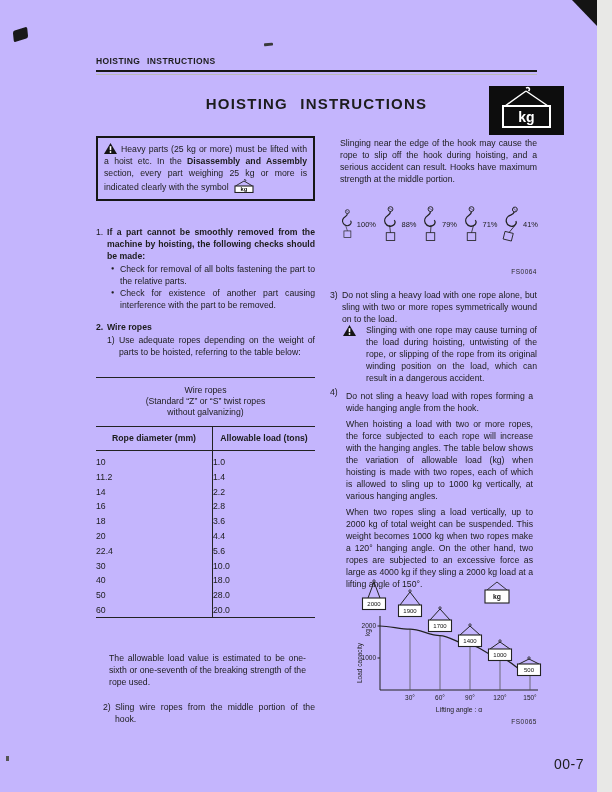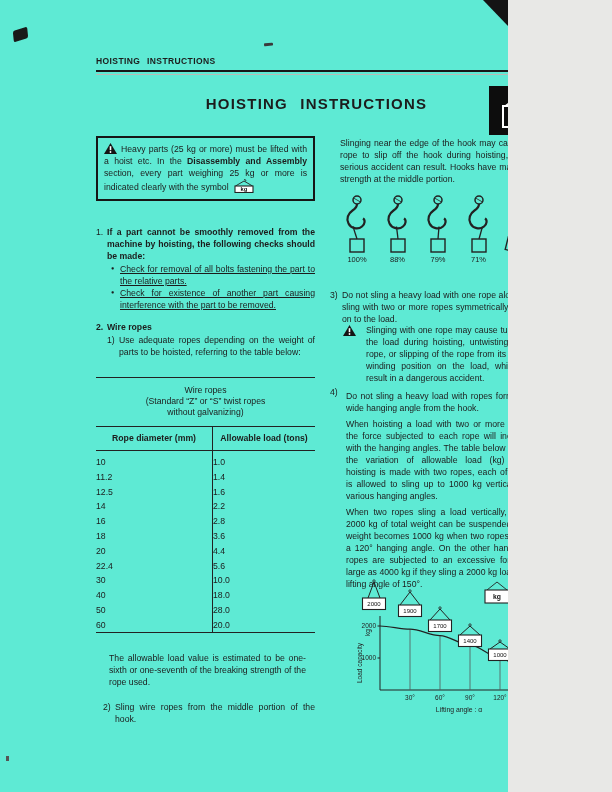--- a/index.html
+++ b/index.html
@@ -1,16 +1,16 @@
 <!DOCTYPE html>
 <html><head>
 <meta charset="utf-8">
 <style>
   html,body { margin:0; padding:0; background:#e8e8e6; }
-  .page { position:relative; width:508px; height:792px; background:#5eead4; overflow:hidden;
+  .page { position:relative; width:597px; height:792px; background:#c4b5fd; overflow:hidden;
           font-family:"Liberation Sans",sans-serif; color:#1c1c1c; }
   svg text { font-family:"Liberation Sans",sans-serif; }
 
   
   .art-corner-tr { position:absolute; top:0; right:0; width:0; height:0;
                    border-top:26px solid #141414; border-left:25px solid transparent; }
   .art-blot-tl { position:absolute; left:13px; top:29px; width:15px; height:11px;
                  background:#191919; transform:rotate(-18deg) skewX(-12deg); border-radius:2px; }
   .art-dash { position:absolute; left:264px; top:43px; width:9px; height:2.5px;
               background:#3a3a3a; border-radius:1px; transform:rotate(-6deg); }
@@ -31,21 +31,21 @@
   .warn-box { position:absolute; left:96px; top:136px; width:219px; box-sizing:border-box;
               border:2px solid #161616; padding:5px 6px 6px; }
   .warn-box .body-text b { white-space:nowrap; }
   .witri { display:inline-block; vertical-align:-2px; margin-right:4px; }
   .kg-mini { display:inline-block; vertical-align:-3px; margin-left:4px; }
 
   .hang { position:relative; }
   .hang > .num { position:absolute; left:0; top:0; }
   .item1 { position:absolute; left:96px; top:226px; width:219px; }
   .item1 .txt { padding-left:11px;font-weight:bold; }
-  .bullets { margin:1px 0 0 15px;text-decoration:underline; }
+  .bullets { margin:1px 0 0 15px; }
   .bullet { position:relative; padding-left:9px; }
   .bullet::before { content:"●"; position:absolute; left:0; top:2px; font-size:5.5px; }
 
   .sec2-head { position:absolute; left:96px; top:322px; width:219px; font-size:8.7px; font-weight:bold; }
   .sec2-head .txt { padding-left:11px; }
   .sub-item { position:relative; }
   .sub-item > .num { position:absolute; left:0; top:0; }
   .sub1 { position:absolute; left:107px; top:334px; width:208px; }
   .sub1 .txt, .sub2 .txt { padding-left:12px; }
   .sub2 { position:absolute; left:103px; top:701px; width:212px; }
@@ -59,21 +59,21 @@
   table.ropes th:first-child, table.ropes td:first-child { border-right:1px solid #222; width:114px; }
   table.ropes td { text-align:left; height:14.8px; padding:0; }
   table.ropes tbody tr:first-child td { padding-top:4px; }
 
   .tbl-note { position:absolute; left:109px; top:652px; width:197px; }
 
   
   .r-intro { position:absolute; left:340px; top:137px; width:197px; }
   .hooks-row { position:absolute; left:338px; top:193px; width:200px; display:flex;
                justify-content:space-between; }
-  .hook-cell { display:flex; flex-direction:column; align-items:center; width:38px; }
+  .hook-cell { display:flex; flex-direction:row; align-items:center; width:38px; }
   .hook-cell:last-child svg { transform:rotate(14deg); }
   .hook-pct { font-size:7.5px; margin-top:2px; }
   .figcode { position:absolute; left:330px; width:207px; text-align:right; font-size:6.5px;
              letter-spacing:0.5px; color:#2a2a2a; }
   .figcode.f64 { top:268px; }
   .figcode.f65 { top:718px; }
 
   .item3 { position:absolute; left:330px; top:289px; width:207px; }
   .item3 .txt, .item4 .txt { padding-left:12px; }
   .subwarn { position:absolute; left:330px; top:324px; width:207px; box-sizing:border-box;
@@ -159,24 +159,20 @@
         </tr>
       </thead>
       <tbody>
           <tr>
             <td>10</td>
             <td>1.0</td>
           </tr>
           <tr>
             <td>11.2</td>
             <td>1.4</td>
-          </tr>
-          <tr>
-            <td>12.5</td>
-            <td>1.6</td>
           </tr>
           <tr>
             <td>14</td>
             <td>2.2</td>
           </tr>
           <tr>
             <td>16</td>
             <td>2.8</td>
           </tr>
           <tr>

